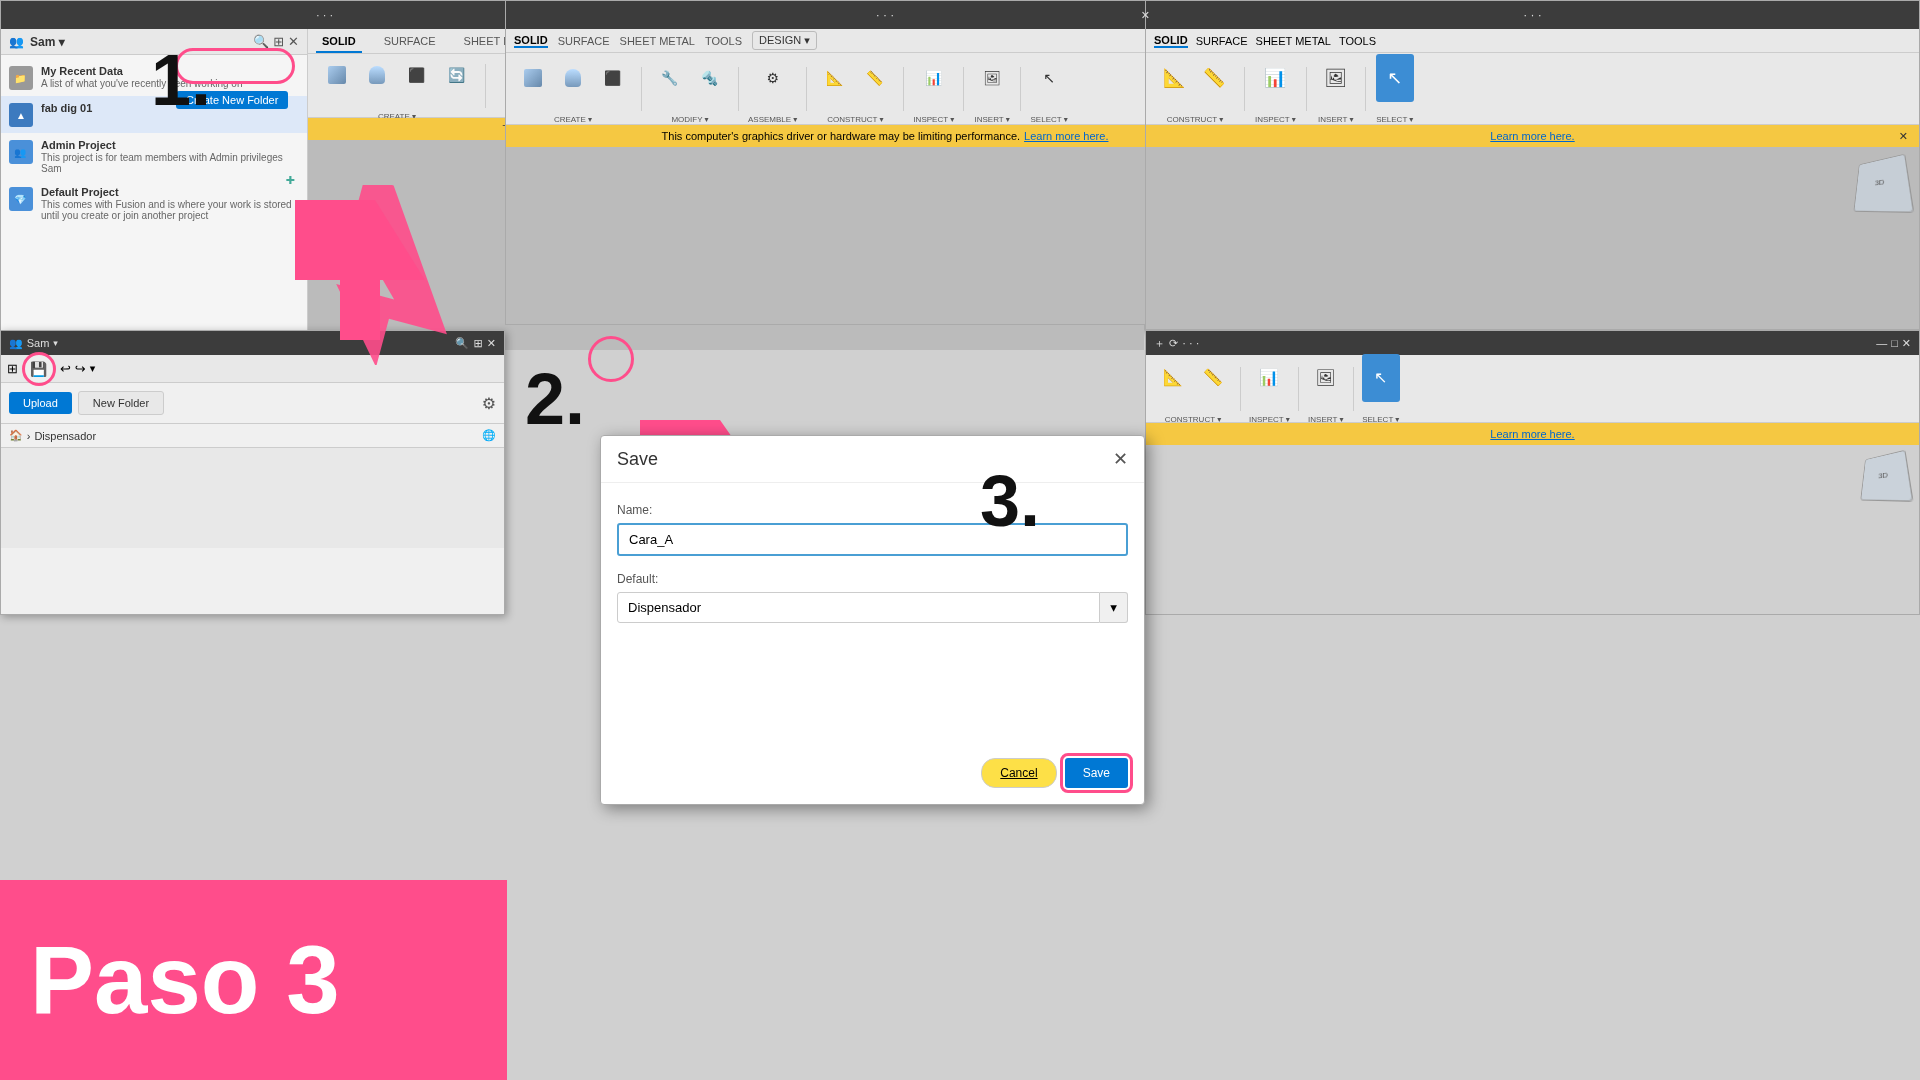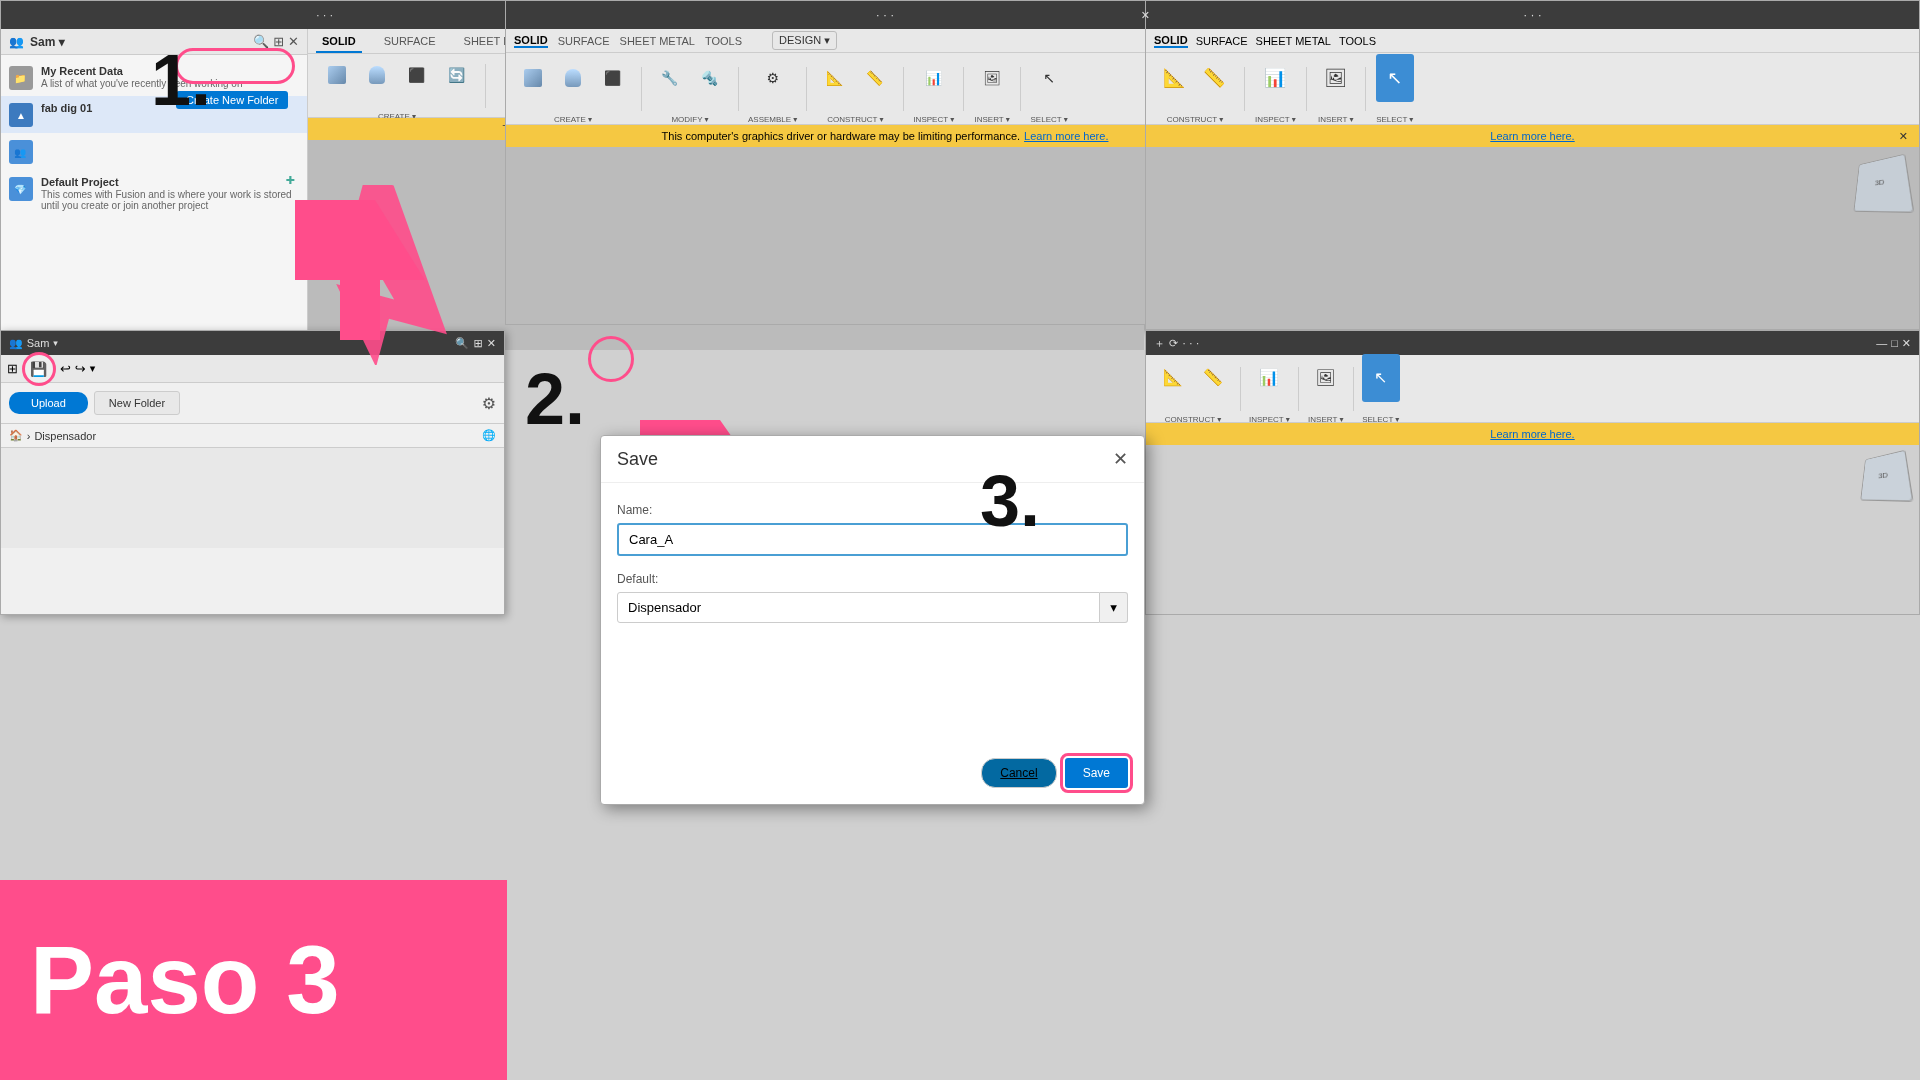--- a/index.html
+++ b/index.html
@@ -238,23 +238,23 @@
       display: flex;
       align-items: center;
       gap: 6px;
       padding: 8px;
       border-bottom: 1px solid #ccc;
     }
     .upload-btn {
       background: #0078d4;
       color: white;
       border: none;
-      padding: 5px 22px;
+      padding: 5px 14px;
       font-size: 11px;
-      border-radius: 10px;
+      border-radius: 3px;
       cursor: pointer;
     }
     .new-folder-btn {
       background: #e8e8e8;
       color: #333;
       border: 1px solid #ccc;
       padding: 5px 14px;
       font-size: 11px;
       border-radius: 3px;
       cursor: pointer;
@@ -367,21 +367,21 @@
     }
     .save-dialog-footer {
       position: absolute;
       bottom: 16px;
       right: 16px;
       display: flex;
       gap: 8px;
     }
     .cancel-btn {
       padding: 7px 18px;
-      background: #0369a1;
+      background: #fde047;
       border: 1px solid #ccc;
       border-radius: 14px;
       font-size: 12px;
       cursor: pointer;
       text-decoration: underline;
     }
     .save-btn {
       padding: 7px 18px;
       background: #0078d4;
       color: white;
@@ -414,21 +414,20 @@
 
     
     .design-btn {
       background: none;
       border: 1px solid #bbb;
       padding: 2px 6px;
       font-size: 11px;
       cursor: pointer;
       border-radius: 3px;
       color: #333;
-      margin-left: 20px;
     }
 
     
     .mid-toolbar {
       height: 28px;
       background: #e8e8e8;
       border-bottom: 1px solid #ccc;
       display: flex;
       align-items: center;
       padding: 0 6px;
@@ -523,20 +522,24 @@
       </div>
       <div class="lp-item" style="background:#dde8f8;">
         <div class="item-icon dark">▲</div>
         <div class="item-text">
           <div class="title">fab dig 01</div>
           <div style="position:absolute; right:12px; top:50%; transform:translateY(-50%); color:#4a9;">✚</div>
         </div>
       </div>
       <div class="lp-item">
         <div class="item-icon blue">👥</div>
+        <div class="item-text">
+          <div class="title">Admin Project</div>
+          <div class="subtitle">This project is for team members with Admin privileges Sam</div>
+        </div>
       </div>
       <div class="lp-item">
         <div class="item-icon blue">💎</div>
         <div class="item-text">
           <div class="title">Default Project</div>
           <div class="subtitle">This comes with Fusion and is where your work is stored until you create or join another project</div>
         </div>
       </div>
     </div>
   </div>

